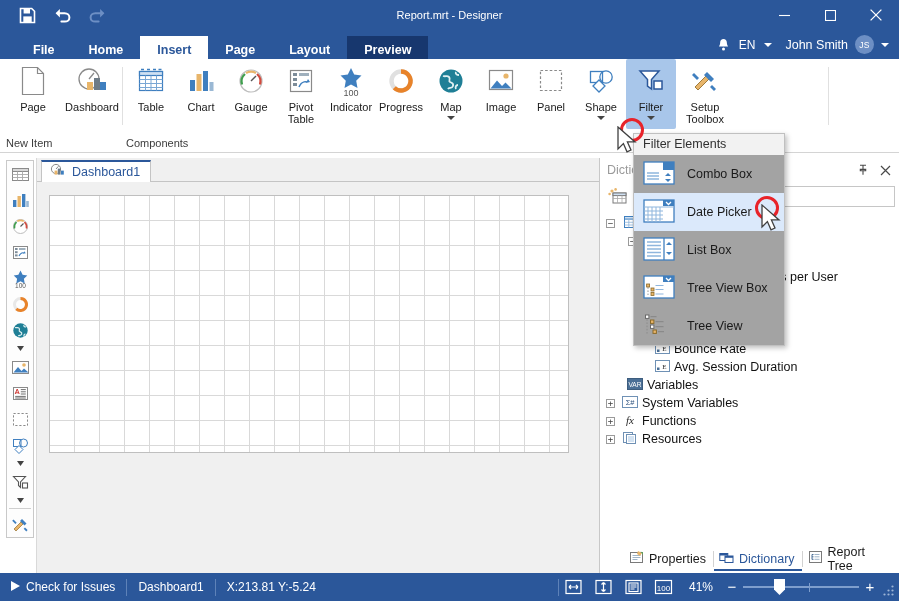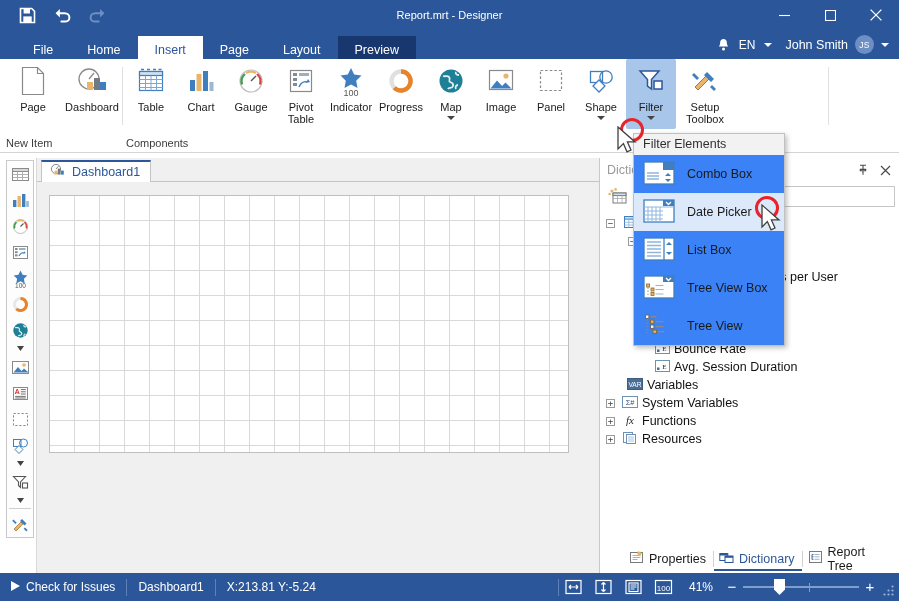--- a/index.html
+++ b/index.html
@@ -26,21 +26,21 @@
     pointer-events:none;
   }
   .winbtns{ position:absolute; right:0; top:0; height:30px; display:flex; }
   .winbtn{ width:46px; height:30px; display:flex; align-items:center; justify-content:center; cursor:pointer; }
 
   
   .tabstrip{
     position:absolute; left:0; top:30px; width:899px; height:29px;
     background:#2b579a;
   }
-  .tabs{ position:absolute; left:16px; top:6px; display:flex; height:29px; }
+  .tabs{ position:absolute; left:16px; top:6px; display:flex; height:29px;font-weight:bold; }
   .tab{
     height:29px; line-height:29px; padding:0 17px; color:#ffffff;
     font-size:12.5px; cursor:pointer; white-space:nowrap;
   }
   .tab.active{ background:#ffffff; color:#2b579a; }
   .tab.preview{ background:#17376e; }
   .userzone{ position:absolute; right:10px; top:0; height:29px; display:flex; align-items:center; gap:7px; }
   .bell{ cursor:pointer; display:flex; align-items:center; }
   .lang{ color:#fff; font-size:12px; cursor:pointer; padding:0 2px; }
   .caret-w{ width:0;height:0;border-left:4px solid transparent;border-right:4px solid transparent;border-top:4px solid #fff; cursor:pointer; }
@@ -147,21 +147,21 @@
   .rp-tab{
     display:flex; align-items:center; gap:5px; padding:3px 7px 2px 5px; cursor:pointer;
     font-size:12.5px; color:#1a1a1a; border-bottom:2px solid transparent;
   }
   .rp-tab.active{ color:#2b579a; border-bottom-color:#2b579a; }
   .rp-tabdiv{ width:1px; height:16px; background:#d2d2d2; }
 
   
   .menu{
     position:absolute; left:633px; top:133px; width:152px;
-    background:#3b82f6; border:1px solid #c0c0c0;
+    background:#a3a3a3; border:1px solid #c0c0c0;
     box-shadow:2px 2px 5px rgba(0,0,0,.25); z-index:40;
   }
   .menu-head{
     height:21px; line-height:21px; padding-left:9px; font-size:12.5px; color:#303030;
     background:#f2f2f2;
   }
   .mitem{
     display:flex; align-items:center; height:38px; padding-left:9px; cursor:pointer; gap:12px;
   }
   .mitem.sel{ background:#dbe9fb; }

